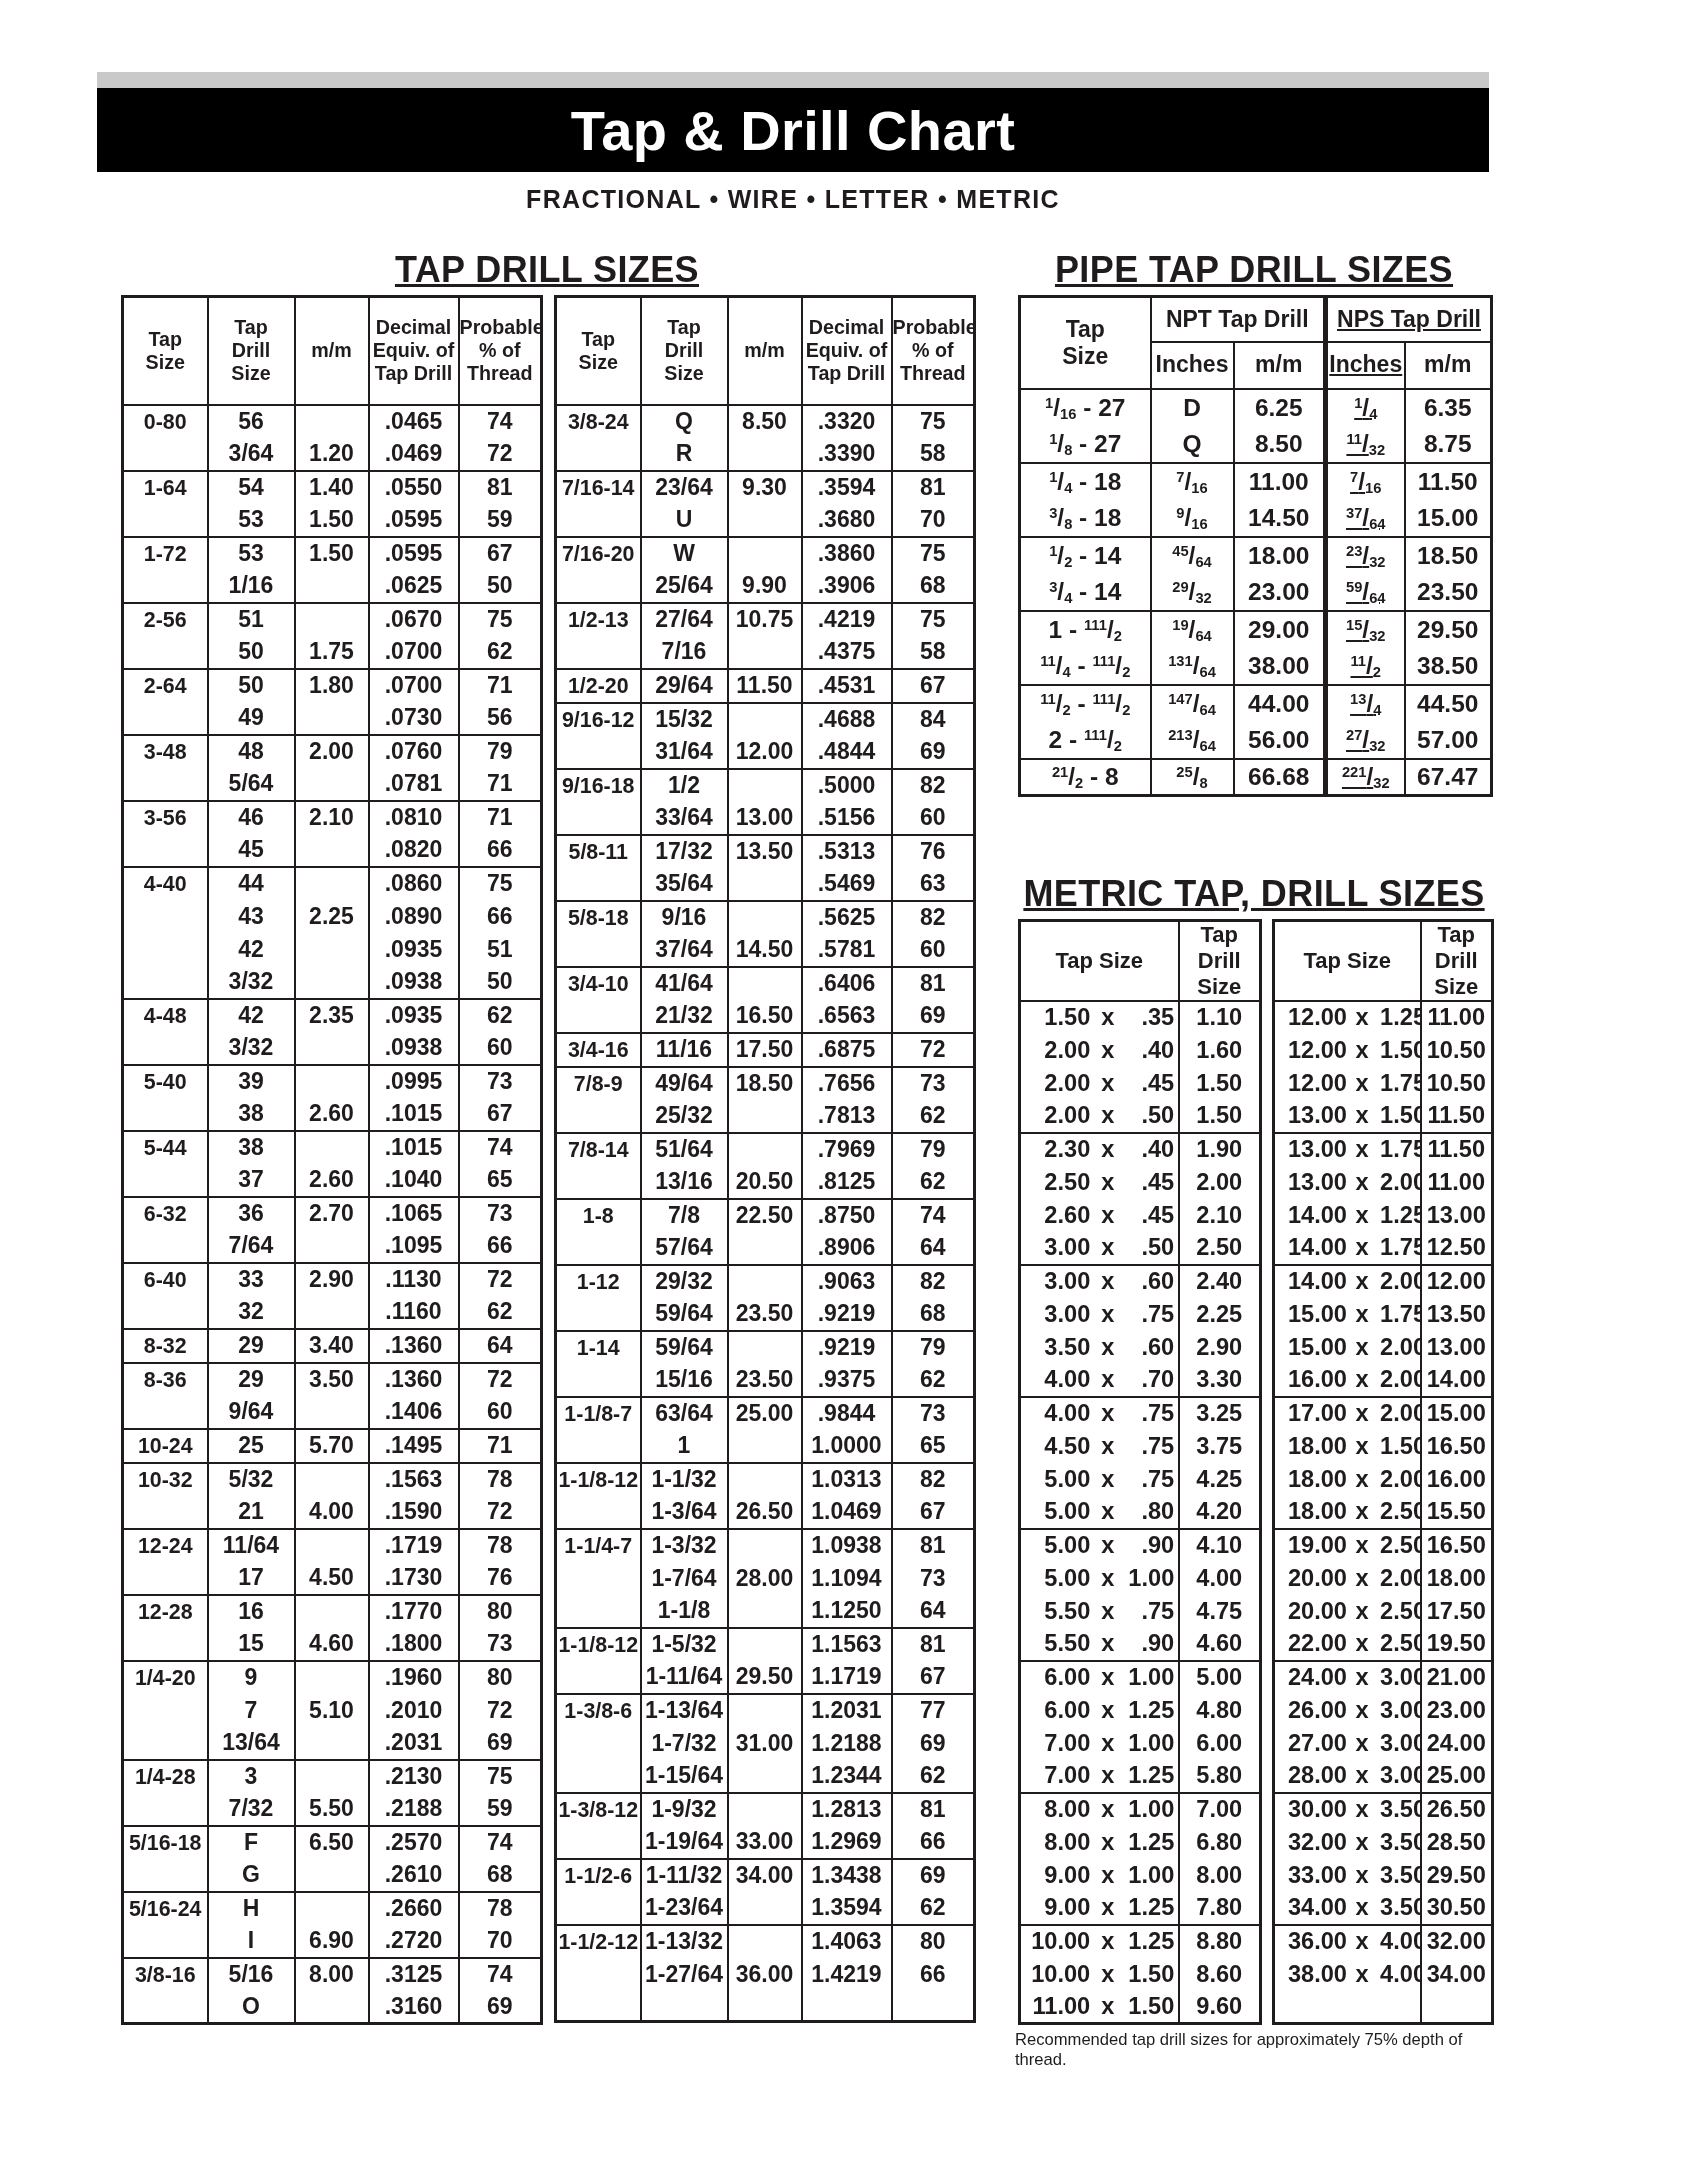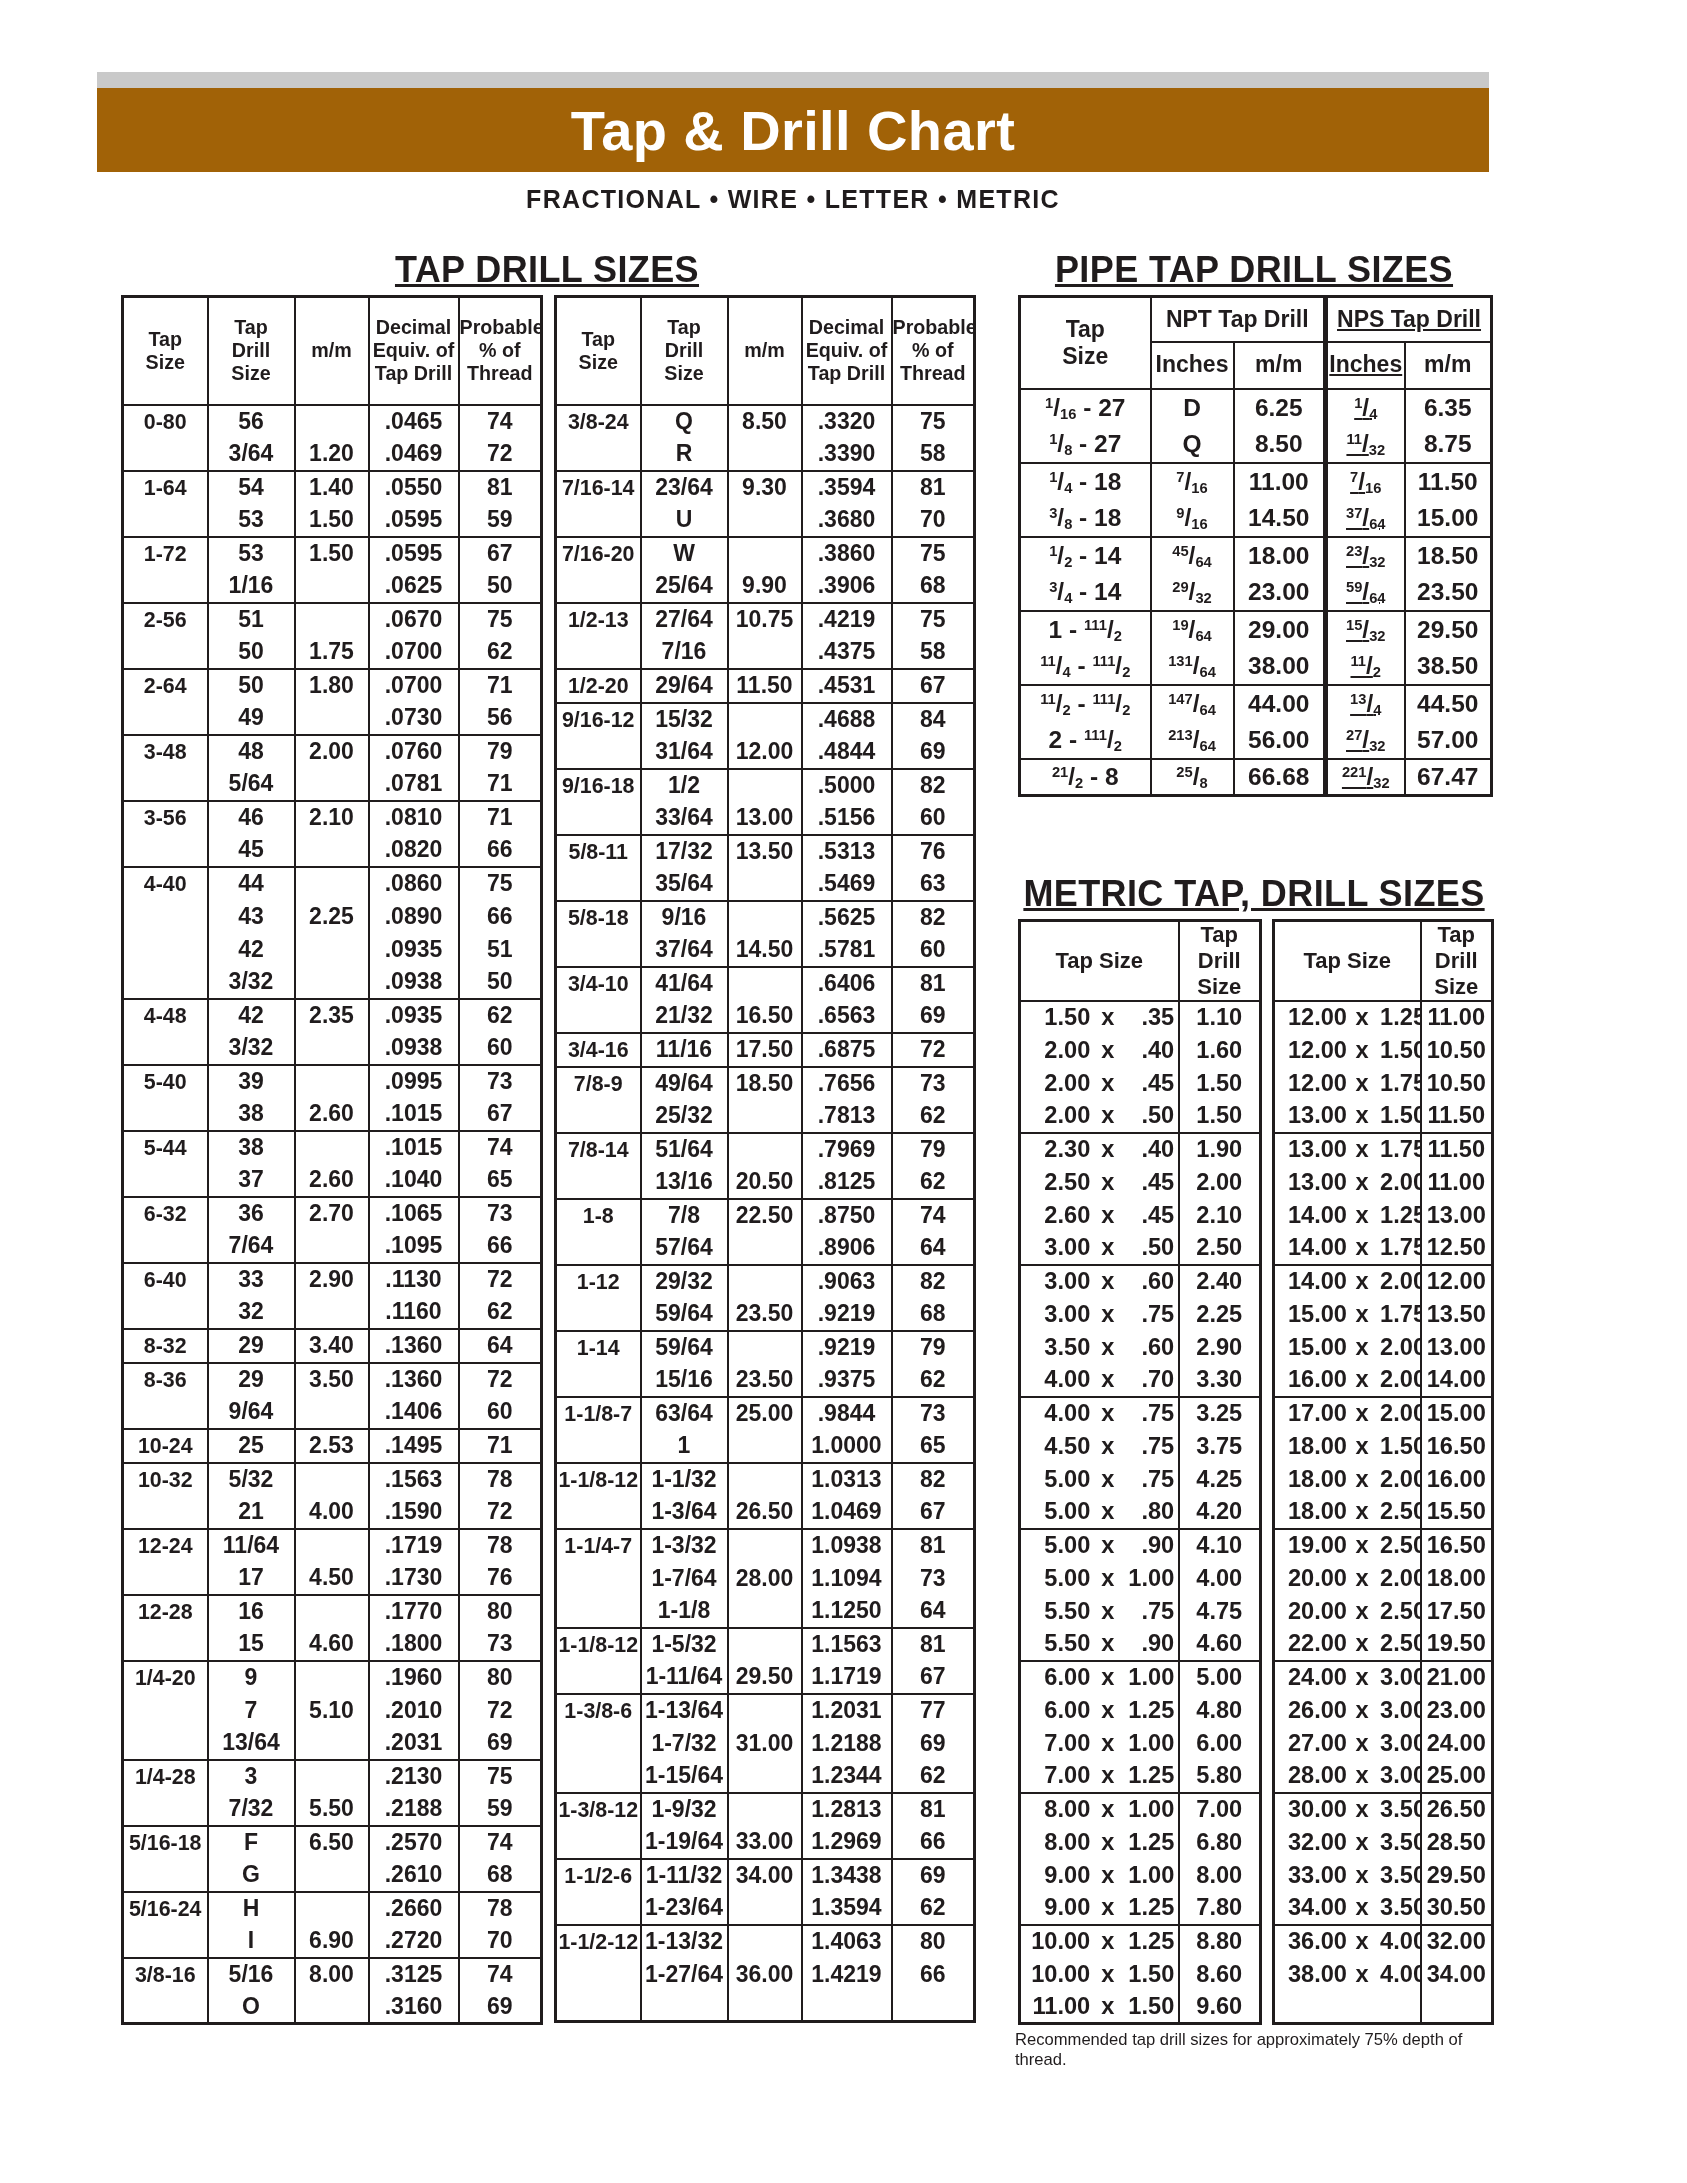--- a/index.html
+++ b/index.html
@@ -4,21 +4,21 @@
 <style>
   html,body{margin:0;padding:0;}
   body{
     width:1687px;height:2184px;position:relative;background:#ffffff;
     font-family:"Liberation Sans","DejaVu Sans",sans-serif;
     color:#201c1d;font-weight:bold;
     -webkit-font-smoothing:antialiased;
   }
   .gray-strip{position:absolute;left:97px;top:72px;width:1392px;height:15.7px;background:#c9c9c9;}
   .banner{
-    position:absolute;left:97px;top:88px;width:1392px;height:84px;background:#a16207;
+    position:absolute;left:97px;top:88px;width:1392px;height:84px;background:#000000;
     display:flex;align-items:center;justify-content:center;
   }
   .banner .title{color:#ffffff;font-size:56px;letter-spacing:0.4px;}
   .subtitle{position:absolute;left:97px;top:185px;width:1392px;text-align:center;font-size:25px;letter-spacing:1.3px;}
   .heading{position:absolute;font-size:36px;text-align:center;letter-spacing:0.4px;text-decoration:underline;}
   #heading-tap{left:121px;top:249px;width:852px;}
   #heading-pipe{left:1018px;top:249px;width:472px;}
   #heading-metric{left:1018px;top:873px;width:472px;}
   table{border-collapse:collapse;table-layout:fixed;}
   .tbl{border:3.5px solid #201c1d;position:absolute;}
@@ -293,21 +293,21 @@
       </tr>
       <tr>
         <td>9/64</td>
         <td></td>
         <td>.1406</td>
         <td>60</td>
       </tr>
       <tr class="gs">
         <td class="tap" rowspan="1">10-24</td>
         <td>25</td>
-        <td>2.53</td>
+        <td>5.70</td>
         <td>.1495</td>
         <td>71</td>
       </tr>
       <tr class="gs">
         <td class="tap" rowspan="2">10-32</td>
         <td>5/32</td>
         <td></td>
         <td>.1563</td>
         <td>78</td>
       </tr>

